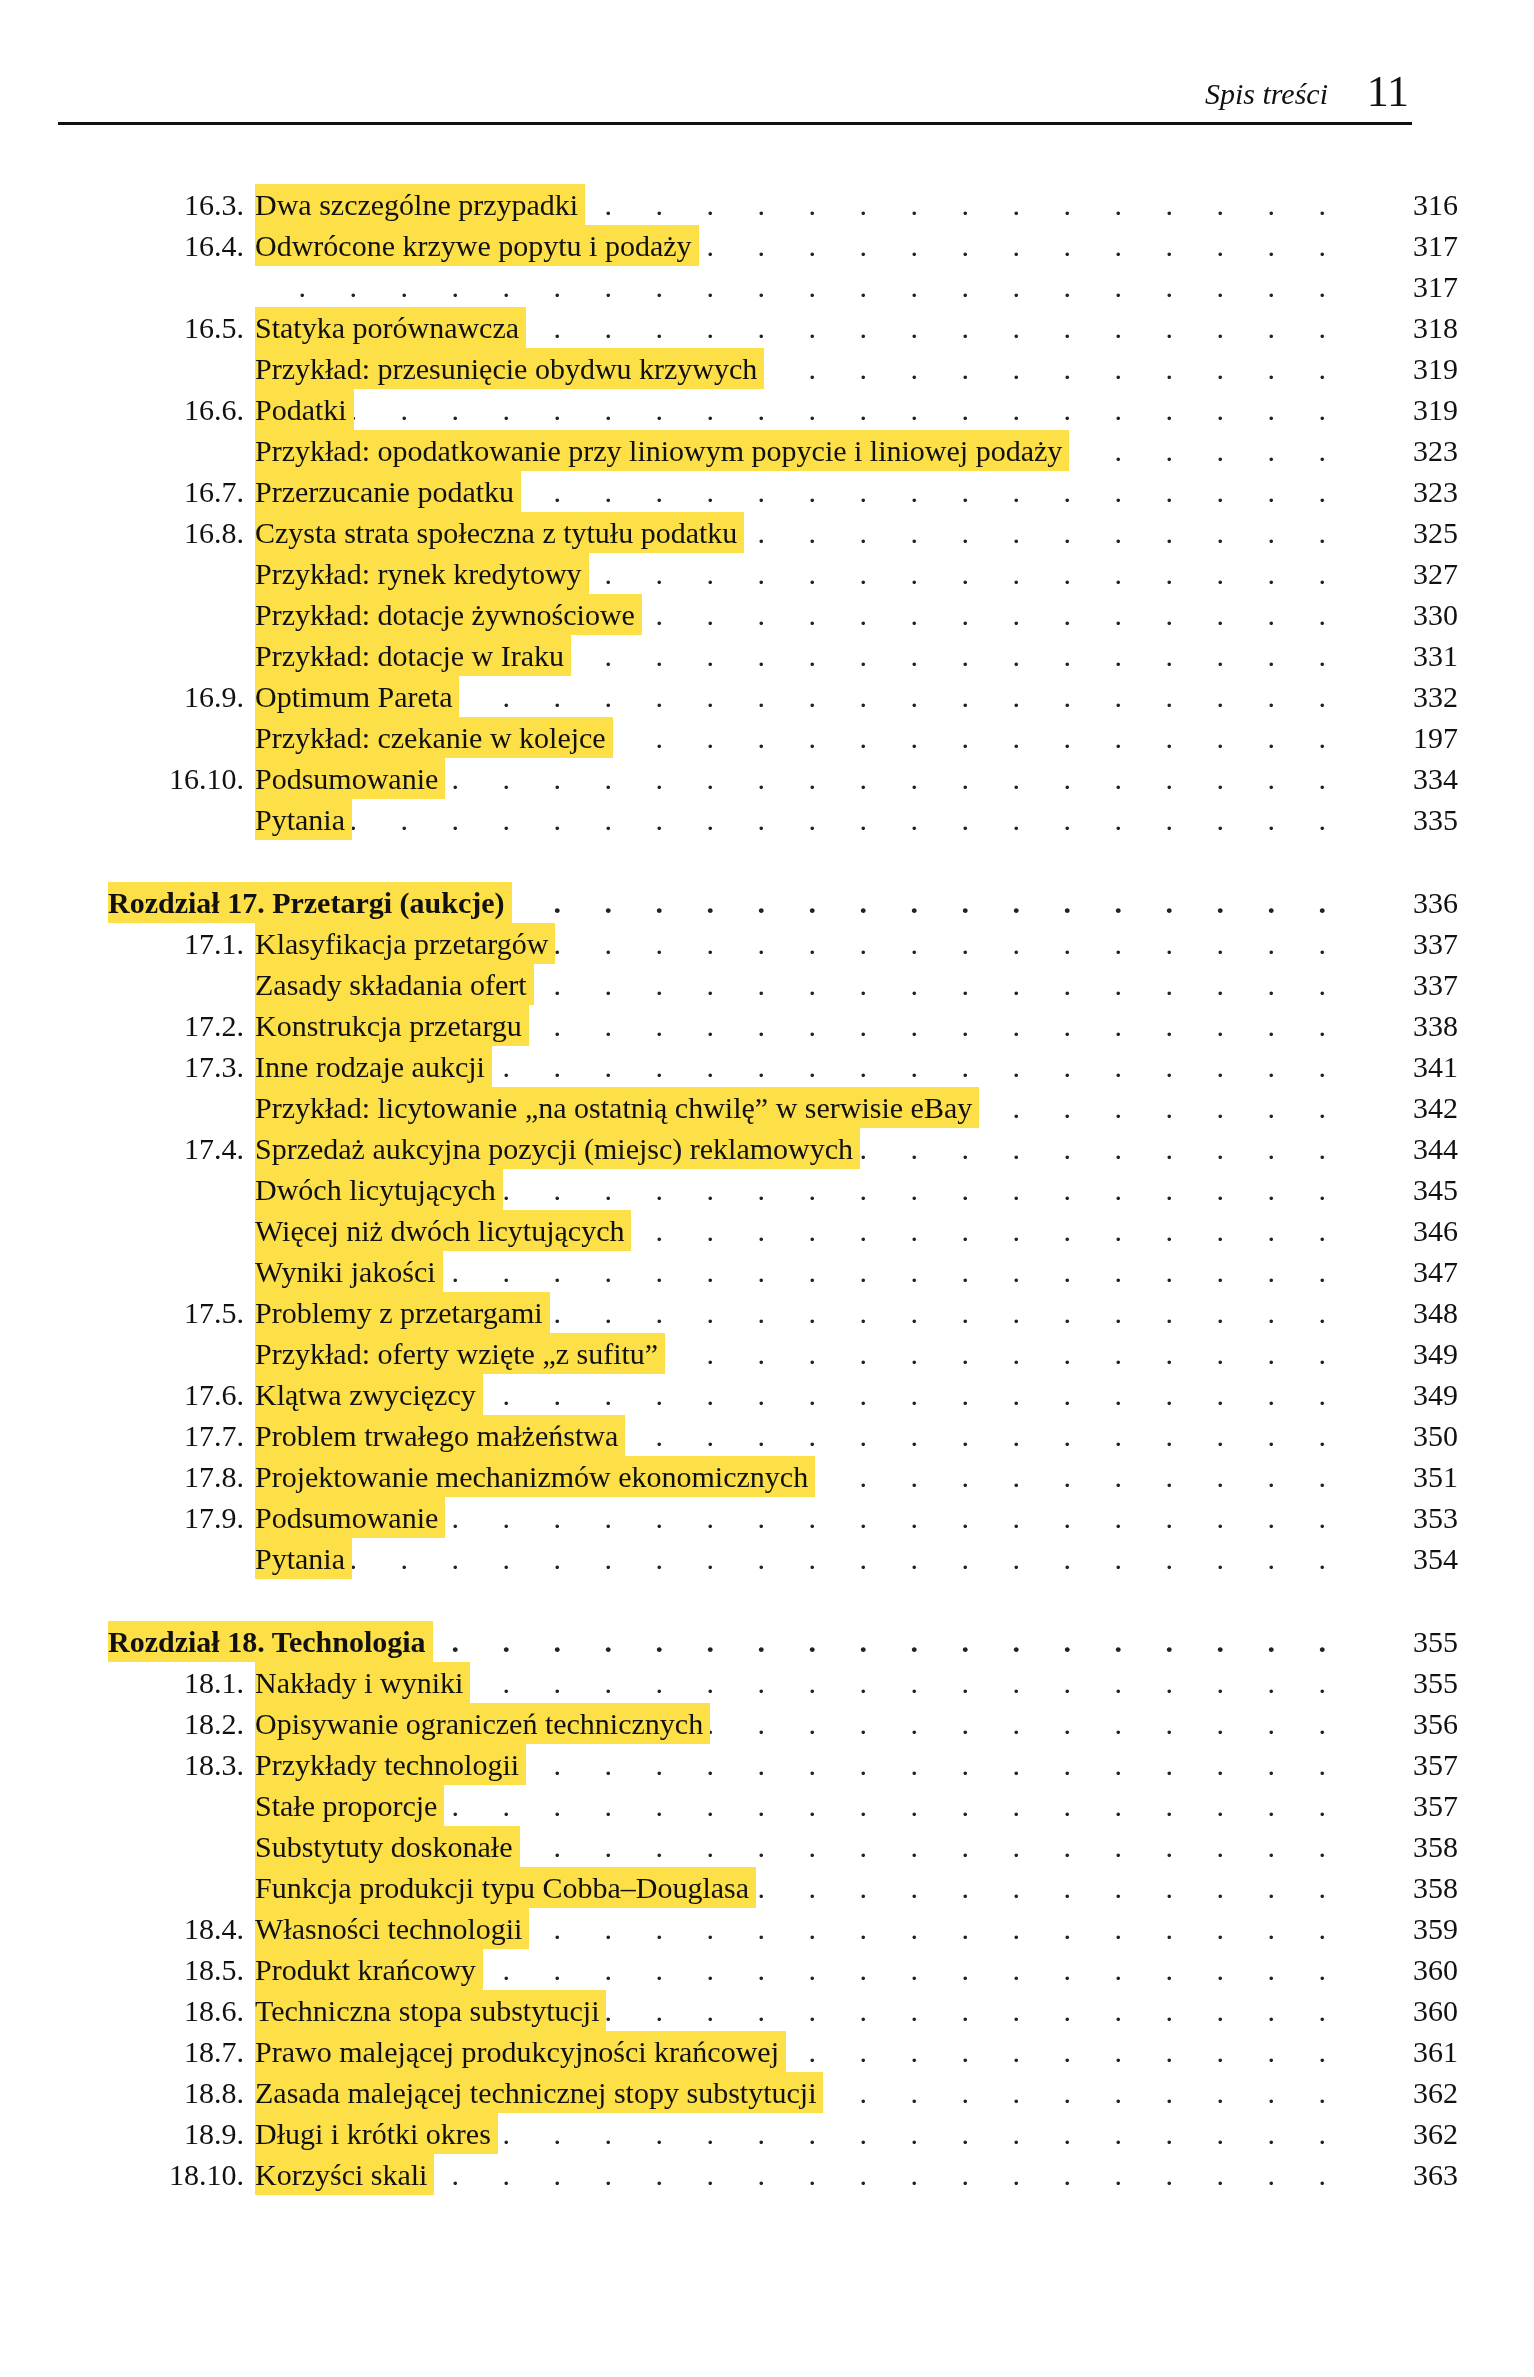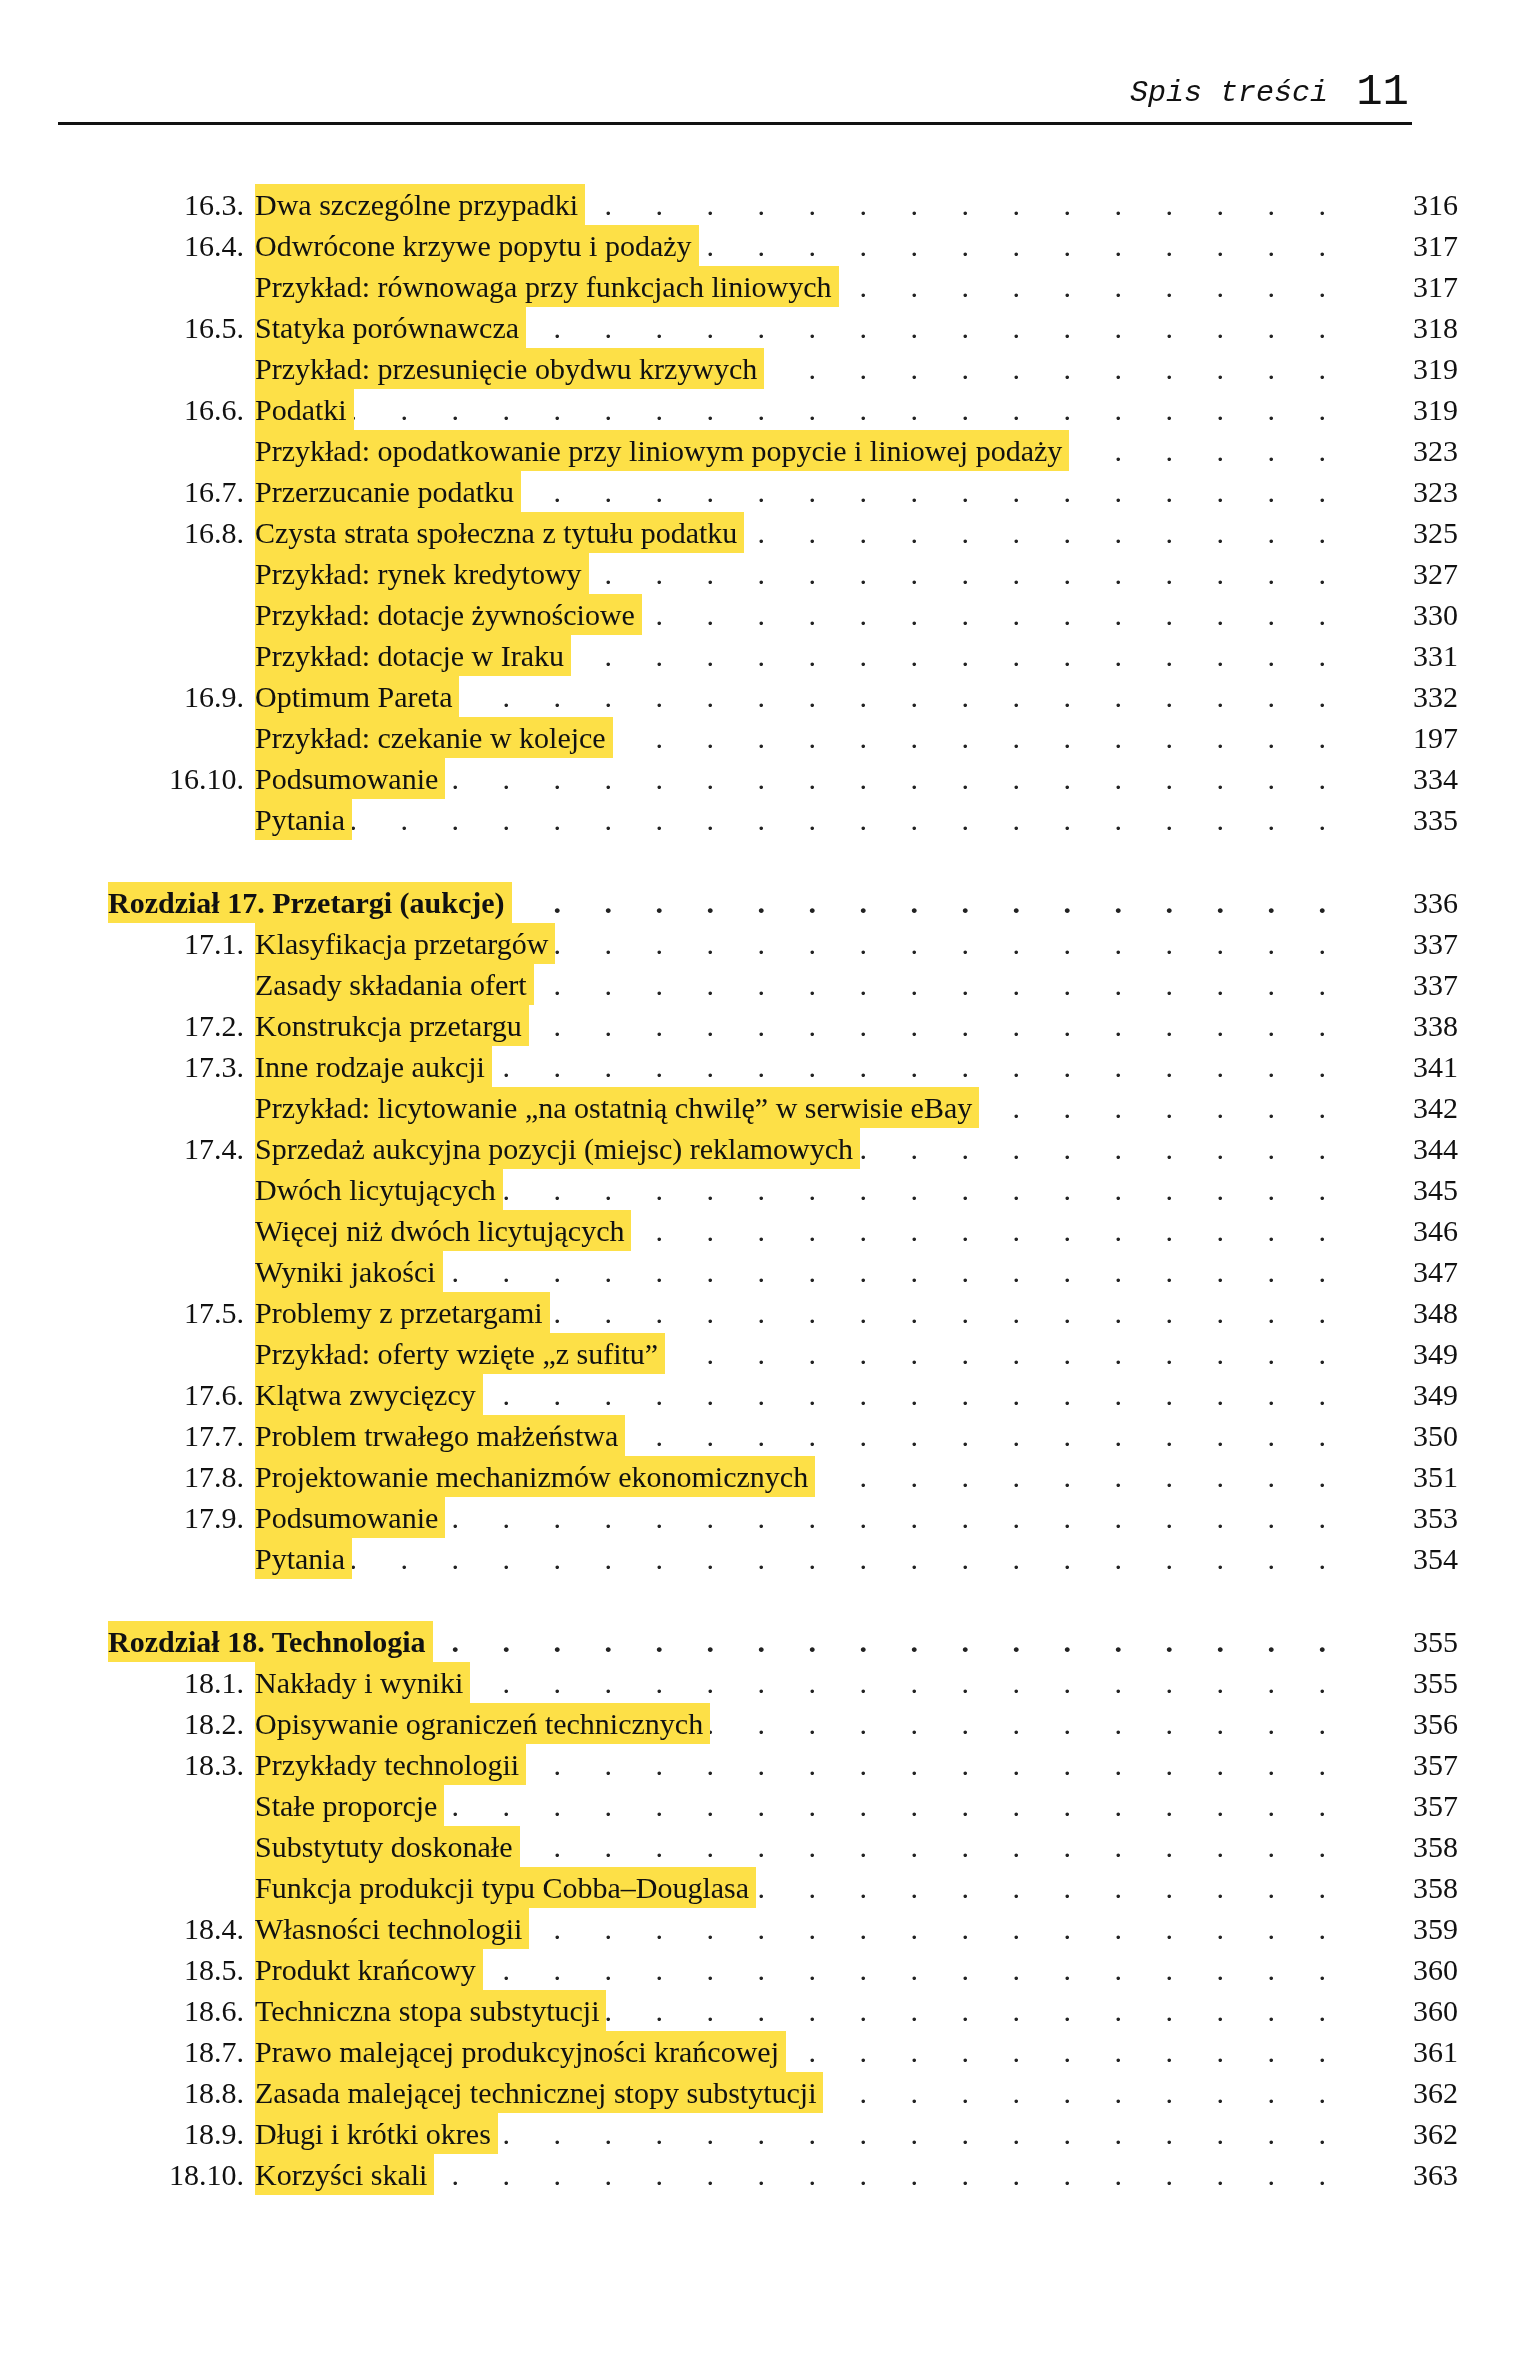--- a/index.html
+++ b/index.html
@@ -14,21 +14,20 @@
       overflow: hidden;
       font-family: "Liberation Serif", "DejaVu Serif", serif;
       color: #111111;
     }
     .page-header {
       position: absolute;
       left: 58px;
       top: 52px;
       width: 1354px;
       height: 73px;
-      font-family: Liberation Mono, monospace;
     }
     .running-title {
       position: absolute;
       right: 84px;
       top: 24px;
       font-style: italic;
       font-size: 30px;
       line-height: 35px;
     }
     .page-number {
@@ -132,21 +131,20 @@
         <span class="num">16.4.</span>
         <div class="title-wrap">
           <span class="title">Odwrócone krzywe popytu i podaży</span>
           <span class="leader">. . . . . . . . . . . . . . . . . . . . . . . . . . . . . . . . . . . . . . . . . . . . . . . . . . . .</span>
         </div>
         <span class="page">317</span>
       </div>
       <div class="toc-row sub">
         <span class="num"></span>
         <div class="title-wrap">
-          <span class="title">Przykład: równowaga przy funkcjach liniowych</span>
           <span class="leader">. . . . . . . . . . . . . . . . . . . . . . . . . . . . . . . . . . . . . . . . . . . . . . . . . . . .</span>
         </div>
         <span class="page">317</span>
       </div>
       <div class="toc-row section">
         <span class="num">16.5.</span>
         <div class="title-wrap">
           <span class="title">Statyka porównawcza</span>
           <span class="leader">. . . . . . . . . . . . . . . . . . . . . . . . . . . . . . . . . . . . . . . . . . . . . . . . . . . .</span>
         </div>

